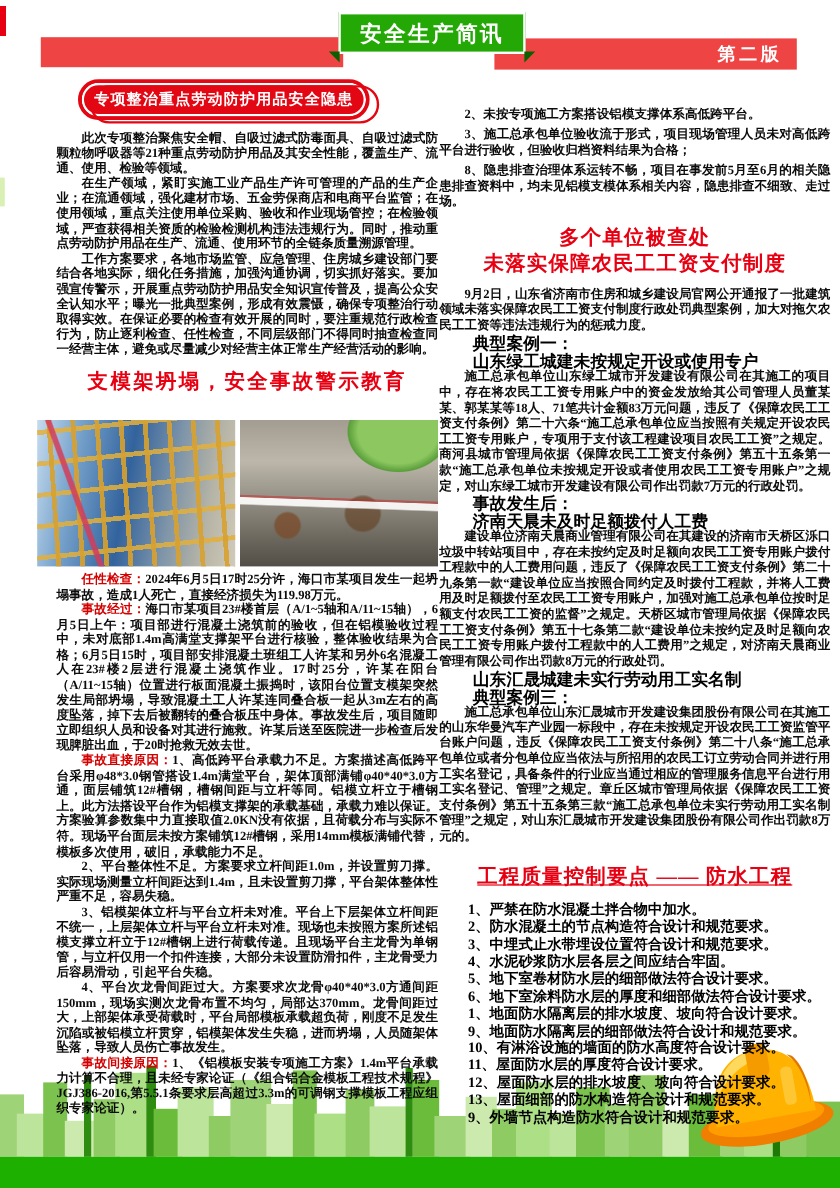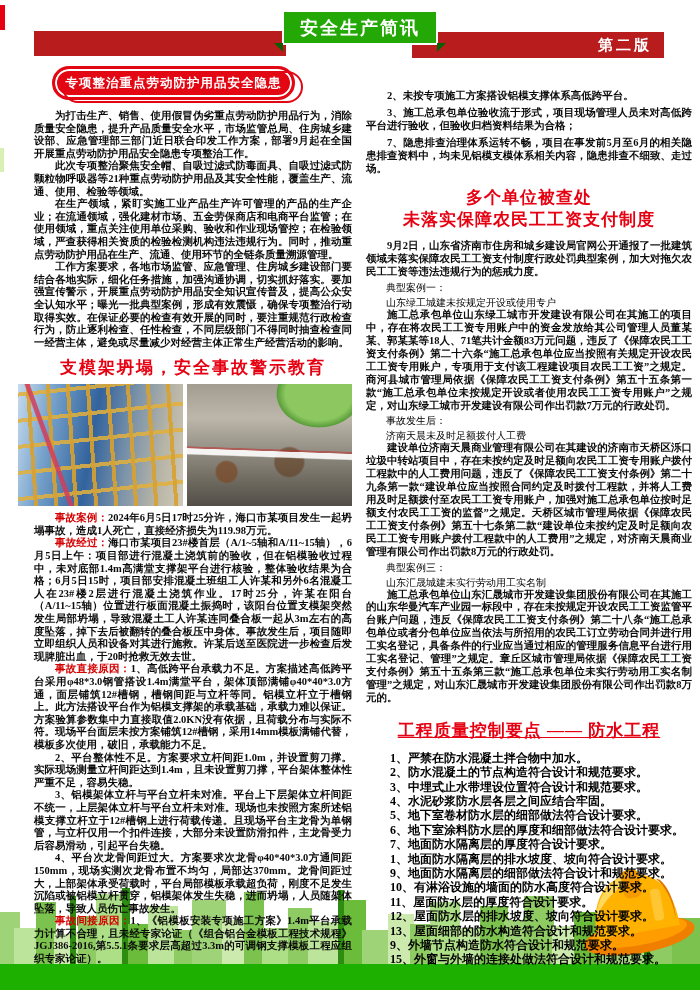--- a/index.html
+++ b/index.html
@@ -4,67 +4,67 @@
 <style>
   html,body{margin:0;padding:0;background:#fff;}
   .page{position:relative;width:700px;height:990px;background:#ffffff;overflow:hidden;
         font-family:"Liberation Serif","DejaVu Serif",serif;}
 
   
   .edge-red{position:absolute;left:0;top:5px;width:5px;height:25px;background:#e60012;}
   .edge-green{position:absolute;left:0;top:148px;width:4px;height:24px;background:#d9f0b4;}
 
   
-  .bar{position:absolute;background:#b91c1c;}
+  .bar{position:absolute;background:#ef4444;}
   .bar-left{left:34px;top:31px;width:252px;height:25px;}
   .bar-right{left:412px;top:32px;width:252px;height:26px;}
   .edition{position:absolute;right:12px;top:4px;color:#fff;font-weight:bold;font-size:15px;letter-spacing:3px;}
   .ribbon{position:absolute;left:282px;top:10px;width:156px;height:35px;background:#23a806;
           border:2px solid #fff;box-sizing:border-box;display:flex;align-items:center;justify-content:center;z-index:2;}
   .ribbon::before{content:"";position:absolute;left:-10px;bottom:-9px;border-top:9px solid #0a5f00;border-left:9px solid transparent;}
   .ribbon::after{content:"";position:absolute;right:-10px;bottom:-9px;border-top:9px solid #0a5f00;border-right:9px solid transparent;}
   .ribbon-text{color:#fff;font-weight:bold;font-size:18px;letter-spacing:2px;white-space:nowrap;}
 
   
-  .col-left{position:absolute;left:34px;top:62px;width:318px;z-index:3;}
+  .col-left{position:absolute;left:47px;top:62px;width:318px;z-index:3;}
   .col-right{position:absolute;left:366px;top:90px;width:326px;z-index:3;}
 
   .pill{position:relative;width:237px;height:28px;margin:4px 0 10px 18px;background:#e30613;
         border:3px solid #e30613;border-radius:18px;box-shadow:inset 0 0 0 2px #fff;
         display:flex;align-items:center;justify-content:center;z-index:1;}
   .pill::after{content:"";position:absolute;left:7px;top:2px;width:100%;height:100%;
         border:2px solid #e30613;border-radius:18px;z-index:-1;}
   .pill-text{color:#fff;font-weight:bold;font-size:12.5px;letter-spacing:1px;white-space:nowrap;}
 
   .body{margin:0;font-size:10.5px;line-height:12.6px;font-weight:bold;color:#0b0b0b;
         text-align:justify;text-indent:2em;}
   .col-right .body{line-height:12.9px;}
   .rlabel{color:#d40000;}
 
-  .red-heading{margin:9px 0 6px;color:#e60012;font-weight:bold;font-size:17px;
+  .red-heading{margin:9px 0 22px;color:#e60012;font-weight:bold;font-size:17px;
         text-align:center;letter-spacing:2px;text-indent:0;line-height:20px;}
   .wage-heading{margin:12px 0 9px;line-height:22px;letter-spacing:1px;}
   .quality-heading{margin:16px 0 10px;letter-spacing:1px;text-decoration:underline;}
 
   .photos{display:flex;gap:4px;margin:4px 0 6px -16px;width:334px;}
   .photo{height:122px;flex:1;}
   .photo1{background:
       linear-gradient(70deg, transparent 24%, rgba(210,60,90,.85) 24.6% 26.4%, transparent 27%),
       repeating-linear-gradient(86deg, transparent 0 16px, rgba(216,161,47,.9) 16px 20px),
       repeating-linear-gradient(-6deg, transparent 0 22px, rgba(226,176,60,.85) 22px 26px),
       linear-gradient(100deg,#c6dbee 0%,#76a2cb 20%,#33639d 45%,#7d94a9 66%,#b6b4a6 84%,#d0cab9 100%);}
   .photo2{background:
       radial-gradient(ellipse 58px 46px at 80% 8%, #8cc75f 0 58%, #5a9e3b 72%, transparent 74%),
       linear-gradient(2deg, transparent 40%, rgba(255,255,255,.9) 41% 45%, rgba(200,40,40,.5) 45.5% 46.5%, transparent 47%),
       radial-gradient(circle at 24% 72%, rgba(122,74,40,.75) 0 10px, transparent 12px),
       radial-gradient(circle at 62% 64%, rgba(96,60,30,.6) 0 14px, transparent 16px),
       linear-gradient(180deg,#a39d91 0%,#bcb7aa 28%,#938e83 55%,#6e695f 80%,#524d46 100%);}
 
   .item{margin:0 0 4px;line-height:14px;}
-  .case-label{margin:2px 0 0;font-size:10px;line-height:13px;font-weight:normal;text-indent:2em;}
+  .case-label{margin:2px 0 0;font-size:14px;line-height:13px;font-weight:bold;text-indent:2em;}
   .li{margin:0;font-size:12px;line-height:14.4px;font-weight:bold;text-indent:2em;text-align:left;}
 
   
   .skyline{position:absolute;left:0;right:0;bottom:26px;height:80px;z-index:1;}
   .skyline i{position:absolute;bottom:0;display:block;}
   .ground{position:absolute;left:0;right:0;bottom:0;height:26px;background:#1db000;z-index:2;}
   .hat{position:absolute;left:576px;top:852px;width:124px;height:108px;z-index:2;transform:rotate(-10deg);}
 </style>
 </head>
 <body>
@@ -81,82 +81,79 @@
     </div>
     <div class="ribbon">
       <span class="ribbon-text">安全生产简讯</span>
     </div>
   </div>
 
   <div class="col-left">
     <div class="pill">
       <span class="pill-text">专项整治重点劳动防护用品安全隐患</span>
     </div>
-    <p class="body">为打击生产、销售、使用假冒伪劣重点劳动防护用品行为，消除质量安全隐患，提升产品质量安全水平，市场监管总局、住房城乡建设部、应急管理部三部门近日联合印发工作方案，部署9月起在全国开展重点劳动防护用品安全隐患专项整治工作。</p>
     <p class="body">此次专项整治聚焦安全帽、自吸过滤式防毒面具、自吸过滤式防颗粒物呼吸器等21种重点劳动防护用品及其安全性能，覆盖生产、流通、使用、检验等领域。</p>
     <p class="body">在生产领域，紧盯实施工业产品生产许可管理的产品的生产企业；在流通领域，强化建材市场、五金劳保商店和电商平台监管；在使用领域，重点关注使用单位采购、验收和作业现场管控；在检验领域，严查获得相关资质的检验检测机构违法违规行为。同时，推动重点劳动防护用品在生产、流通、使用环节的全链条质量溯源管理。</p>
     <p class="body">工作方案要求，各地市场监管、应急管理、住房城乡建设部门要结合各地实际，细化任务措施，加强沟通协调，切实抓好落实。要加强宣传警示，开展重点劳动防护用品安全知识宣传普及，提高公众安全认知水平；曝光一批典型案例，形成有效震慑，确保专项整治行动取得实效。在保证必要的检查有效开展的同时，要注重规范行政检查行为，防止逐利检查、任性检查，不同层级部门不得同时抽查检查同一经营主体，避免或尽量减少对经营主体正常生产经营活动的影响。</p>
 
     <p class="red-heading">支模架坍塌，安全事故警示教育</p>
 
     <div class="photos">
       <div class="photo photo1"></div>
       <div class="photo photo2"></div>
     </div>
 
-    <p class="body"><span class="rlabel">事故案例：</span><span>2024年6月5日17时25分许，海口市某项目发生一起坍塌事故，造成1人死亡，直接经济损失为119.98万元。</span></p>
+    <p class="body"><span class="rlabel">任性检查：</span><span>2024年6月5日17时25分许，海口市某项目发生一起坍塌事故，造成1人死亡，直接经济损失为119.98万元。</span></p>
     <p class="body"><span class="rlabel">事故经过：</span><span>海口市某项目23#楼首层（A/1~5轴和A/11~15轴），6月5日上午：项目部进行混凝土浇筑前的验收，但在铝模验收过程中，未对底部1.4m高满堂支撑架平台进行核验，整体验收结果为合格；6月5日15时，项目部安排混凝土班组工人许某和另外6名混凝工人在23#楼2层进行混凝土浇筑作业。17时25分，许某在阳台（A/11~15轴）位置进行板面混凝土振捣时，该阳台位置支模架突然发生局部坍塌，导致混凝土工人许某连同叠合板一起从3m左右的高度坠落，掉下去后被翻转的叠合板压中身体。事故发生后，项目随即立即组织人员和设备对其进行施救。许某后送至医院进一步检查后发现脾脏出血，于20时抢救无效去世。</span></p>
     <p class="body"><span class="rlabel">事故直接原因：</span><span>1、高低跨平台承载力不足。方案描述高低跨平台采用φ48*3.0钢管搭设1.4m满堂平台，架体顶部满铺φ40*40*3.0方通，面层铺筑12#槽钢，槽钢间距与立杆等同。铝模立杆立于槽钢上。此方法搭设平台作为铝模支撑架的承载基础，承载力难以保证。方案验算参数集中力直接取值2.0KN没有依据，且荷载分布与实际不符。现场平台面层未按方案铺筑12#槽钢，采用14mm模板满铺代替，模板多次使用，破旧，承载能力不足。</span></p>
     <p class="body"><span>2、平台整体性不足。方案要求立杆间距1.0m，并设置剪刀撑。实际现场测量立杆间距达到1.4m，且未设置剪刀撑，平台架体整体性严重不足，容易失稳。</span></p>
     <p class="body"><span>3、铝模架体立杆与平台立杆未对准。平台上下层架体立杆间距不统一，上层架体立杆与平台立杆未对准。现场也未按照方案所述铝模支撑立杆立于12#槽钢上进行荷载传递。且现场平台主龙骨为单钢管，与立杆仅用一个扣件连接，大部分未设置防滑扣件，主龙骨受力后容易滑动，引起平台失稳。</span></p>
     <p class="body"><span>4、平台次龙骨间距过大。方案要求次龙骨φ40*40*3.0方通间距150mm，现场实测次龙骨布置不均匀，局部达370mm。龙骨间距过大，上部架体承受荷载时，平台局部模板承载超负荷，刚度不足发生沉陷或被铝模立杆贯穿，铝模架体发生失稳，进而坍塌，人员随架体坠落，导致人员伤亡事故发生。</span></p>
     <p class="body"><span class="rlabel">事故间接原因：</span><span>1、《铝模板安装专项施工方案》1.4m平台承载力计算不合理，且未经专家论证（《组合铝合金模板工程技术规程》JGJ386-2016,第5.5.1条要求层高超过3.3m的可调钢支撑模板工程应组织专家论证）。</span></p>
   </div>
 
   <div class="col-right">
     <p class="body item">2、未按专项施工方案搭设铝模支撑体系高低跨平台。</p>
     <p class="body item">3、施工总承包单位验收流于形式，项目现场管理人员未对高低跨平台进行验收，但验收归档资料结果为合格；</p>
-    <p class="body item">7、隐患排查治理体系运转不畅，项目在事发前5月至6月的相关隐患排查资料中，均未见铝模支模体系相关内容，隐患排查不细致、走过场。</p>
+    <p class="body item">8、隐患排查治理体系运转不畅，项目在事发前5月至6月的相关隐患排查资料中，均未见铝模支模体系相关内容，隐患排查不细致、走过场。</p>
 
     <div class="red-heading wage-heading">
       <div>多个单位被查处</div>
       <div>未落实保障农民工工资支付制度</div>
     </div>
 
     <p class="body">9月2日，山东省济南市住房和城乡建设局官网公开通报了一批建筑领域未落实保障农民工工资支付制度行政处罚典型案例，加大对拖欠农民工工资等违法违规行为的惩戒力度。</p>
 
     <p class="case-label">典型案例一：</p>
     <p class="case-label">山东绿工城建未按规定开设或使用专户</p>
     <p class="body">施工总承包单位山东绿工城市开发建设有限公司在其施工的项目中，存在将农民工工资专用账户中的资金发放给其公司管理人员董某某、郭某某等18人、71笔共计金额83万元问题，违反了《保障农民工工资支付条例》第二十六条“施工总承包单位应当按照有关规定开设农民工工资专用账户，专项用于支付该工程建设项目农民工工资”之规定。商河县城市管理局依据《保障农民工工资支付条例》第五十五条第一款“施工总承包单位未按规定开设或者使用农民工工资专用账户”之规定，对山东绿工城市开发建设有限公司作出罚款7万元的行政处罚。</p>
 
     <p class="case-label">事故发生后：</p>
     <p class="case-label">济南天晨未及时足额拨付人工费</p>
     <p class="body">建设单位济南天晨商业管理有限公司在其建设的济南市天桥区泺口垃圾中转站项目中，存在未按约定及时足额向农民工工资专用账户拨付工程款中的人工费用问题，违反了《保障农民工工资支付条例》第二十九条第一款“建设单位应当按照合同约定及时拨付工程款，并将人工费用及时足额拨付至农民工工资专用账户，加强对施工总承包单位按时足额支付农民工工资的监督”之规定。天桥区城市管理局依据《保障农民工工资支付条例》第五十七条第二款“建设单位未按约定及时足额向农民工工资专用账户拨付工程款中的人工费用”之规定，对济南天晨商业管理有限公司作出罚款8万元的行政处罚。</p>
 
+    <p class="case-label">山东汇晟城建未实行劳动用工实名制</p>
     <p class="case-label">典型案例三：</p>
-    <p class="case-label">山东汇晟城建未实行劳动用工实名制</p>
     <p class="body">施工总承包单位山东汇晟城市开发建设集团股份有限公司在其施工的山东华曼汽车产业园一标段中，存在未按规定开设农民工工资监管平台账户问题，违反《保障农民工工资支付条例》第二十八条“施工总承包单位或者分包单位应当依法与所招用的农民工订立劳动合同并进行用工实名登记，具备条件的行业应当通过相应的管理服务信息平台进行用工实名登记、管理”之规定。章丘区城市管理局依据《保障农民工工资支付条例》第五十五条第三款“施工总承包单位未实行劳动用工实名制管理”之规定，对山东汇晟城市开发建设集团股份有限公司作出罚款8万元的。</p>
 
     <p class="red-heading quality-heading">工程质量控制要点 —— 防水工程</p>
 
     <p class="li">1、严禁在防水混凝土拌合物中加水。</p>
     <p class="li">2、防水混凝土的节点构造符合设计和规范要求。</p>
     <p class="li">3、中埋式止水带埋设位置符合设计和规范要求。</p>
     <p class="li">4、水泥砂浆防水层各层之间应结合牢固。</p>
     <p class="li">5、地下室卷材防水层的细部做法符合设计要求。</p>
     <p class="li">6、地下室涂料防水层的厚度和细部做法符合设计要求。</p>
-    <p class="li">7、地面防水隔离层的厚度符合设计要求。</p>
     <p class="li">1、地面防水隔离层的排水坡度、坡向符合设计要求。</p>
     <p class="li">9、地面防水隔离层的细部做法符合设计和规范要求。</p>
     <p class="li">10、有淋浴设施的墙面的防水高度符合设计要求。</p>
     <p class="li">11、屋面防水层的厚度符合设计要求。</p>
     <p class="li">12、屋面防水层的排水坡度、坡向符合设计要求。</p>
     <p class="li">13、屋面细部的防水构造符合设计和规范要求。</p>
     <p class="li">9、外墙节点构造防水符合设计和规范要求。</p>
-    <p class="li">15、外窗与外墙的连接处做法符合设计和规范要求。</p>
   </div>
 
   <div class="skyline">
     <i style="left:0;width:20px;height:52px;background:#9fd378"></i>
     <i style="left:14px;width:26px;height:36px;background:#bce49a"></i>
     <i style="left:36px;width:20px;height:62px;background:#7cc24e"></i>
     <i style="left:54px;width:30px;height:30px;background:#cdeaae"></i>
     <i style="left:70px;width:6px;height:68px;background:#2e8c10"></i>
     <i style="left:78px;width:22px;height:48px;background:#8fcb63"></i>
     <i style="left:96px;width:34px;height:70px;background:#addf87"></i>

